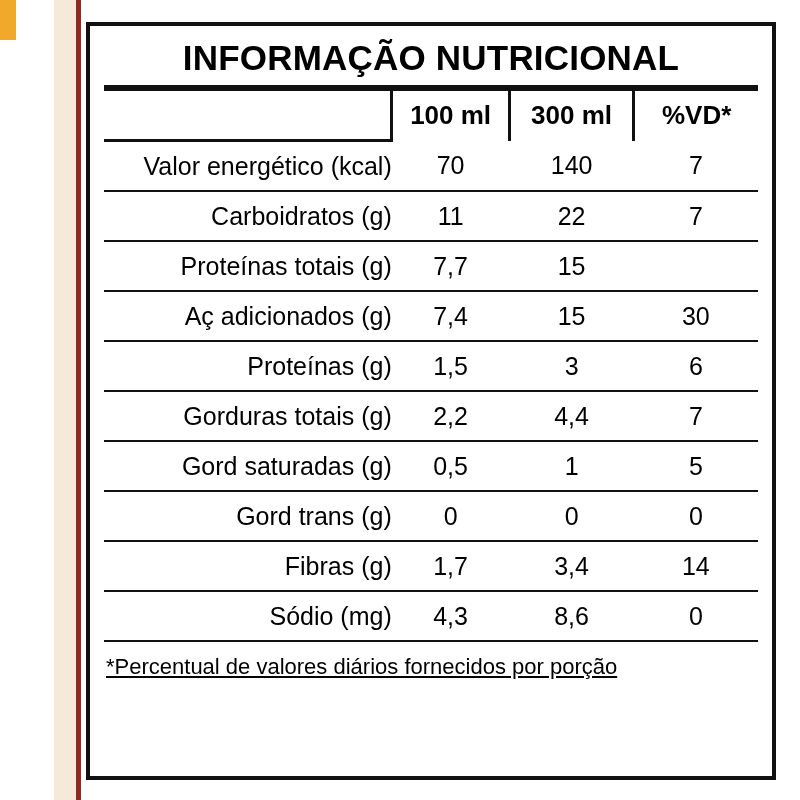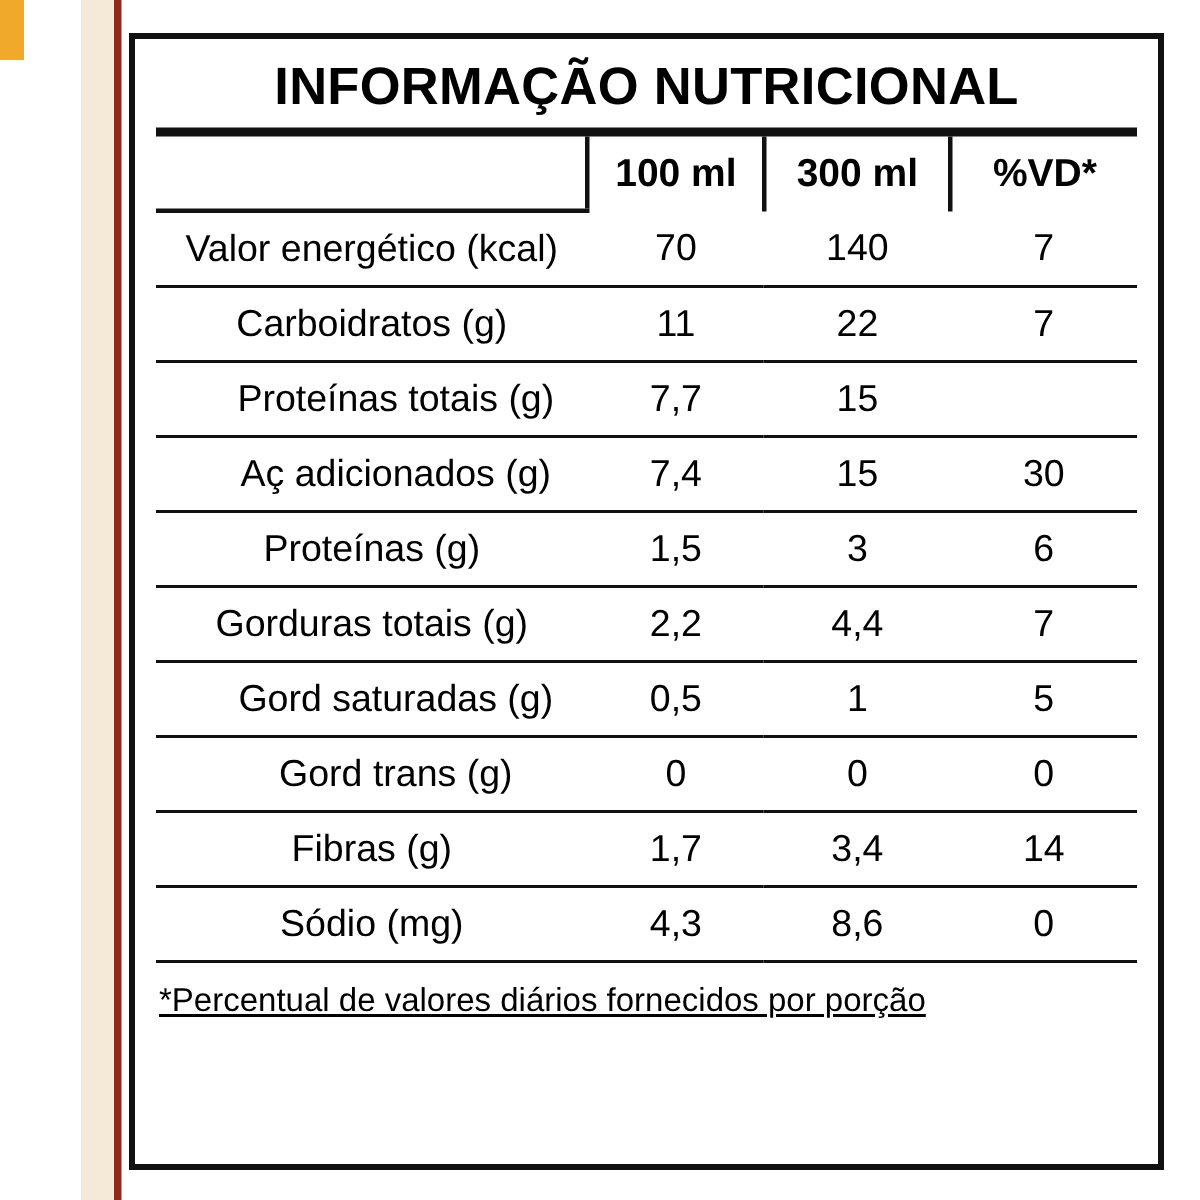--- a/index.html
+++ b/index.html
@@ -100,21 +100,21 @@
     font-weight: bold;
     text-align: center;
     font-size: 26px;
     height: 44px;
     border-bottom: 3px solid #111111;
   }
   .hdr th.blank { border-bottom: 3px solid #111111; }
   .hdr th.v1, .hdr th.v2, .hdr th.v3 { border-left: 3px solid #111111; }
 
   td.name {
-    text-align: center;
+    text-align: right;
     padding-left: 16px;
     white-space: nowrap;
   }
   td.name.indent { padding-left: 32px; }
   td.val {
     text-align: center;
     border-left: 3px solid #111111;
   }
   tr.row td { border-bottom: 2px solid #111111; }
   tr.row.last td { border-bottom: 3px solid #111111; }

